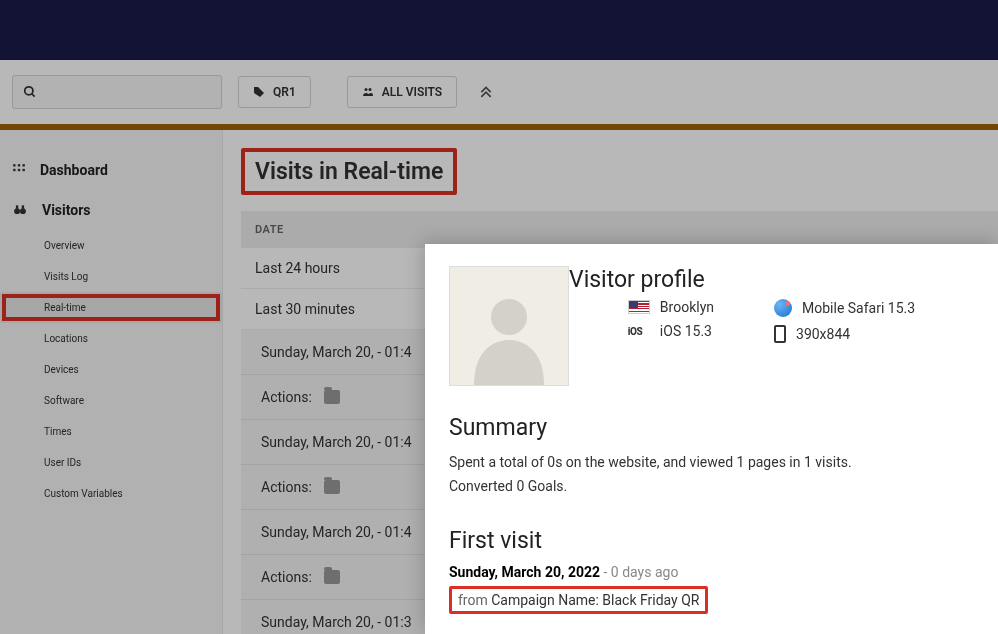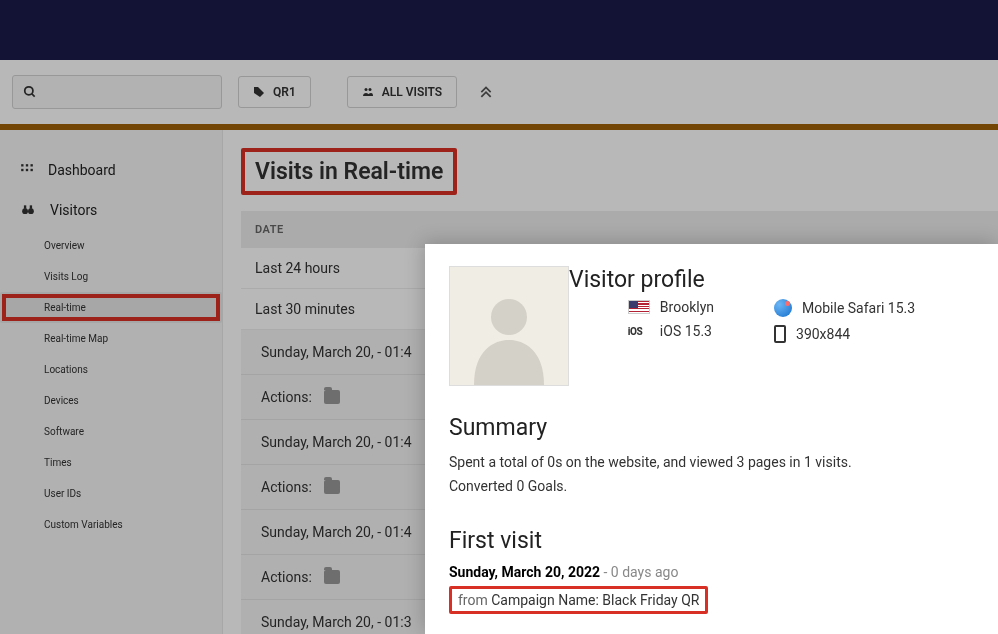--- a/index.html
+++ b/index.html
@@ -9,21 +9,21 @@
 
 .toolbar { background: #fff; height: 70px; border-bottom: 6px solid #a16207; display: flex; align-items: center; padding: 0 12px; gap: 16px; }
 .search-box { display: flex; align-items: center; background: #f7f7f7; border: 1px solid #d3d3d3; border-radius: 3px; width: 210px; height: 34px; padding: 0 10px; }
 .search-box svg { width: 14px; height: 14px; }
 .toolbar-btn { display: flex; align-items: center; gap: 8px; background: #fff; border: 1px solid #d3d3d3; border-radius: 3px; padding: 8px 14px; font-size: 12px; font-weight: 600; color: #333; cursor: pointer; }
 .toolbar-btn svg { width: 12px; height: 12px; }
 .collapse-btn { background: transparent; border: none; cursor: pointer; padding: 6px; }
 
 .main-wrap { display: flex; height: calc(100% - 130px); }
 .sidebar { width: 223px; background: #f5f5f5; border-right: 1px solid #e8e8e8; padding-top: 20px; }
-.sidebar-section { display: flex; align-items: center; gap: 14px; padding: 12px 20px; font-size: 14px; font-weight: 400; color: #222; }
+.sidebar-section { display: flex; align-items: center; gap: 14px; padding: 12px 12px; font-size: 14px; font-weight: 700; color: #222; }
 .sidebar-item { padding: 10px 20px 10px 44px; font-size: 10px; color: #333; cursor: pointer; }
 .sidebar-item.active { background: #e8e8e8; }
 .sidebar-item.hl { outline: 4px solid #d93025; outline-offset: -6px; border-radius: 2px; }
 
 .content { flex: 1; padding: 18px 0 0 18px; overflow: hidden; }
 .page-title { font-size: 23px; font-weight: 600; color: #333; display: inline-block; padding: 6px 10px; }
 .page-title.hl { border: 4px solid #d93025; border-radius: 2px; }
 .table-header { background: #eeeeee; padding: 12px 14px; font-size: 11px; font-weight: 600; color: #666; margin-top: 16px; letter-spacing: 0.5px; }
 .row-plain { padding: 12px 14px; font-size: 14px; color: #333; border-bottom: 1px solid #eee; }
 .row-shaded { background: #f4f4f4; padding: 14px 20px; font-size: 14px; color: #333; border-bottom: 1px solid #e4e4e4; }
@@ -112,21 +112,20 @@
           <circle cx="7" cy="14" r="5"></circle>
           <circle cx="17" cy="14" r="5"></circle>
           <rect x="5" y="4" width="4" height="6"></rect>
           <rect x="15" y="4" width="4" height="6"></rect>
         </svg>
       <span>Visitors</span>
     </div>
     <div class="sidebar-item">Overview</div>
     <div class="sidebar-item">Visits Log</div>
     <div class="sidebar-item active hl">Real-time</div>
-    <div class="sidebar-item">Real-time Map</div>
     <div class="sidebar-item">Locations</div>
     <div class="sidebar-item">Devices</div>
     <div class="sidebar-item">Software</div>
     <div class="sidebar-item">Times</div>
     <div class="sidebar-item">User IDs</div>
     <div class="sidebar-item">Custom Variables</div>
   </div>
 
   <div class="content">
     <span class="page-title hl">Visits in Real-time</span>
@@ -184,21 +183,21 @@
             <span class="device-icon"></span>
             <span>390x844</span>
           </div>
         </div>
       </div>
     </div>
   </div>
 
   <div class="section-h">Summary</div>
   <div class="summary-text">
-    <span>Spent a total of </span><b>0s</b><span> on the website, and viewed </span><b>3 pages</b><span> in </span><b>1 visits</b><span>.</span>
+    <span>Spent a total of </span><b>0s</b><span> on the website, and viewed </span><b>1 pages</b><span> in </span><b>1 visits</b><span>.</span>
     <br>
     <span>Converted 0 Goals.</span>
   </div>
 
   <div class="section-h">First visit</div>
   <div class="firstvisit-date">
     <b>Sunday, March 20, 2022</b><span class="ago"> - 0 days ago</span>
   </div>
   <span class="firstvisit-from hl">
     <span>from </span><span class="camp">Campaign Name: Black Friday QR</span>

